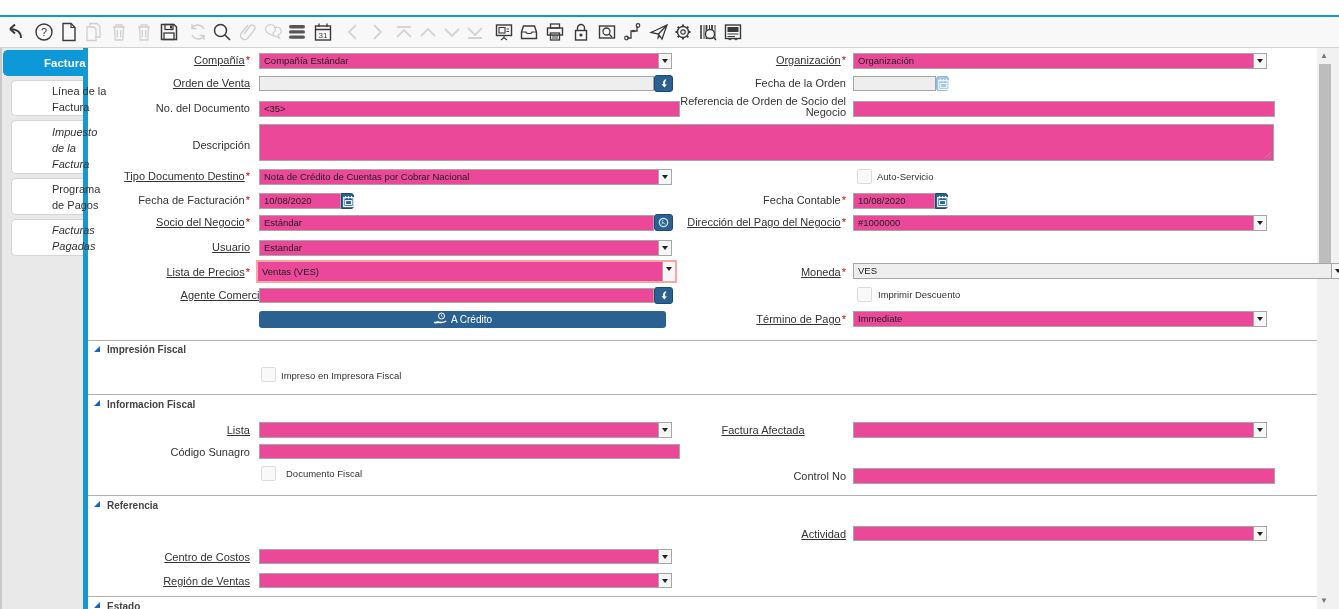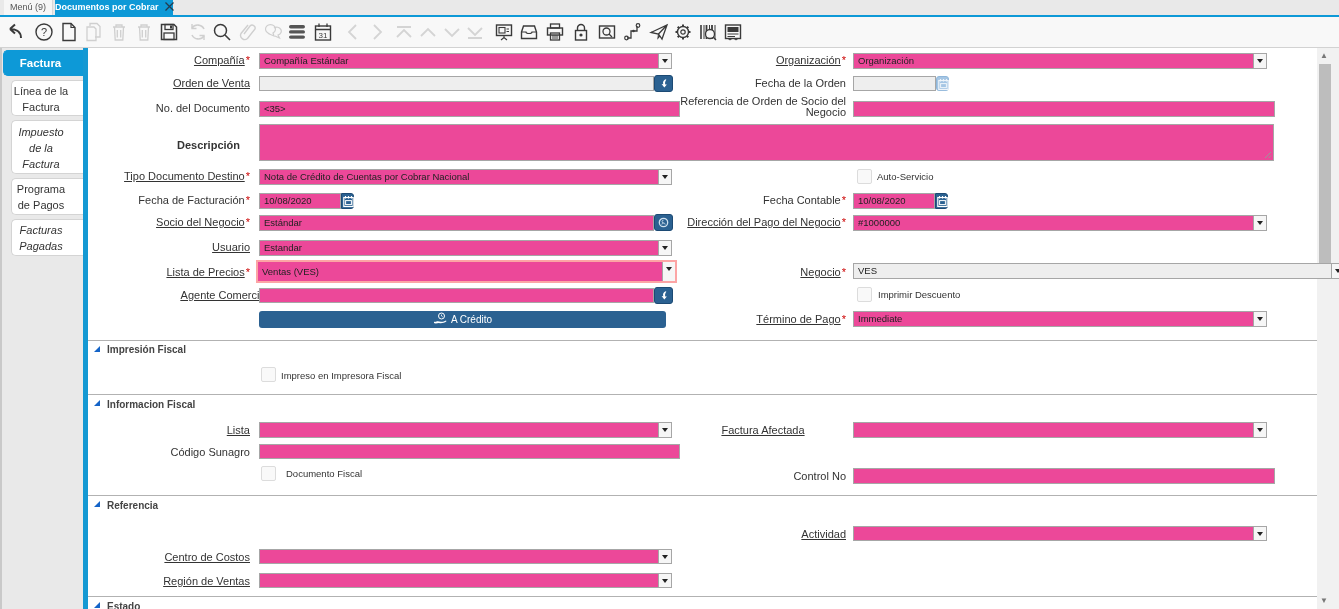--- a/index.html
+++ b/index.html
@@ -23,21 +23,21 @@
 
 #content { position:absolute; left:0; top:48px; width:1339px; height:561px; background:#fff; }
 #sidebg { position:absolute; left:0; top:0; width:83px; height:561px; background:#e9e9e9; border-left:2px solid #c9c9c9; }
 #bluestrip { position:absolute; left:83px; top:0; width:5px; height:561px; background:#1499d3; }
 #scroll { position:absolute; left:1317px; top:0; width:22px; height:561px; background:#f1f1f1; }
 #thumb { position:absolute; left:2px; top:16px; width:12px; height:215px; background:#bdbdbd; }
 .sarrow { position:absolute; left:3px; width:10px; height:8px; font-size:8px; color:#777; }
 
 
 .stab { position:absolute; background:#fff; border:1px solid #d4d4d4; border-right:none;
-  border-radius:5px 0 0 5px; text-align:center; font-size:11px; color:#333; padding-right:13px; white-space:nowrap; }
+  border-radius:5px 0 0 5px; text-align:left; font-size:11px; color:#333; padding-right:13px; white-space:nowrap;padding-left:40px; }
 .stab.active { background:#0d99d7; color:#fff; border-color:#0d99d7; }
 .stab.it { font-style:italic; }
 
 
 .lbl { position:absolute; font-size:11px; color:#333; text-align:right; white-space:nowrap; }
 .lbl.u span { text-decoration:underline; }
 .req:after { content:"*"; color:#cc0000; text-decoration:none; display:inline-block; margin-left:1px; }
 .box { position:absolute; border:1px solid #a6a6a6; background:#ec4899; font-size:9.5px; color:#222;
   line-height:14px; padding:0 0 0 4px; white-space:nowrap; overflow:hidden;}
 .box.dis { background:#eeeeee; }
@@ -48,26 +48,20 @@
 .bluebtn { position:absolute; background:#2b6191; border-radius:3px; border:1px solid #1c4a74; }
 .sep { position:absolute; left:88px; width:1229px; height:1px; background:#b2b2b2; }
 .tri { position:absolute; width:0; height:0; border-left:6px solid transparent; border-bottom:6px solid #1464c8; }
 .hdr { position:absolute; font-size:10px; font-weight:bold; color:#444; }
 .chk { position:absolute; width:15px; height:15px; background:#f9f9f9; border:1px solid #dcdcdc; border-radius:2px; }
 .clbl { position:absolute; font-size:9.5px; color:#333; white-space:nowrap; }
 </style>
 </head>
 <body>
 <div id="page">
-  <div id="tabbar">
-    <div class="ttab" id="tmenu">Menú (9)</div>
-    <div class="ttab" id="tdoc">Documentos por Cobrar <svg width="9" height="9" viewBox="0 0 9 9" style="margin-left:4px;vertical-align:-1px;">
-          <path d="M0.5 0.5 L8.5 8.5 M8.5 0.5 L0.5 8.5" stroke="#243b4e" stroke-width="1.3"></path>
-        </svg></div>
-  </div>
   <div id="tabline"></div>
   <div id="toolbar">
 
     <div class="ic" style="left:5px;"><svg viewBox="0 0 20 20">
           <path d="M16 16 C16 9 10 7 5 7 M5 7 L10 2.5 M5 7 L10 11.5" fill="none" stroke="#3a3a3a" stroke-width="2"></path>
         </svg></div>
 
     <div class="ic" style="left:34px;"><svg viewBox="0 0 20 20">
           <circle cx="10" cy="10" r="8" fill="none" stroke="#3a3a3a" stroke-width="1.4"></circle>
           <text x="10" y="14" font-size="11" text-anchor="middle" fill="#3a3a3a" font-family="Liberation Sans">?</text>
@@ -258,21 +252,21 @@
           <path d="M2.5 1 V3.5 M5.5 1 V3.5 M8.5 1 V3.5" stroke="#eef4fa" stroke-width="1"></path>
           <rect x="2.6" y="5.6" width="5.8" height="4" fill="none" stroke="#eef4fa" stroke-width="1"></rect>
         </svg>
       </div>
 
     <div class="lbl" style="left:90px;top:102px;width:160px;">No. del Documento</div>
     <div class="box" style="left:259px;top:101px;width:421px;height:16px;">&lt;35&gt;</div>
     <div class="lbl" style="left:676px;top:96px;width:170px;white-space:normal;line-height:11px;">Referencia de Orden de Socio del Negocio</div>
     <div class="box" style="left:853px;top:101px;width:422px;height:16px;"></div>
 
-    <div class="lbl" style="left:80px;top:139px;width:160px;font-weight:bold;">Descripción</div>
+    <div class="lbl" style="left:90px;top:139px;width:160px;">Descripción</div>
     <div class="box" style="left:259px;top:124px;width:1015px;height:37px;">
         <svg width="8" height="8" viewBox="0 0 8 8" style="position:absolute;right:1px;bottom:1px;">
           <path d="M7 1 L1 7 M7 4.5 L4.5 7" stroke="#999" stroke-width="1"></path>
         </svg>
       </div>
 
     <div class="lbl u req" style="left:90px;top:170px;width:160px;"><span>Tipo Documento Destino</span></div>
     <div class="box" style="left:259px;top:169px;width:413px;height:16px;">Nota de Crédito de Cuentas por Cobrar Nacional<span class="arrowbtn"></span></div>
     <div class="chk" style="left:857px;top:169px;"></div>
     <div class="clbl" style="left:877px;top:171px;">Auto-Servicio</div>
@@ -305,21 +299,21 @@
         </svg>
       </div>
     <div class="lbl u req" style="left:676px;top:216px;width:170px;"><span>Dirección del Pago del Negocio</span></div>
     <div class="box" style="left:853px;top:215px;width:414px;height:16px;">#1000000<span class="arrowbtn"></span></div>
 
     <div class="lbl u" style="left:90px;top:241px;width:160px;"><span>Usuario</span></div>
     <div class="box" style="left:259px;top:240px;width:413px;height:16px;">Estandar<span class="arrowbtn"></span></div>
 
     <div class="lbl u req" style="left:90px;top:266px;width:160px;"><span>Lista de Precios</span></div>
     <div class="box" style="left:256px;top:260px;width:421px;height:23px;border:2px solid #fca5a5;line-height:19px;">Ventas (VES)<span class="arrowbtn"></span></div>
-    <div class="lbl u req" style="left:680px;top:266px;width:166px;"><span>Negocio</span></div>
+    <div class="lbl u req" style="left:680px;top:266px;width:166px;"><span>Moneda</span></div>
     <div class="box dis" style="left:853px;top:263px;width:492px;height:16px;">VES<span class="arrowbtn"></span></div>
 
     <div class="lbl u" style="left:108px;top:289px;width:160px;text-decoration:underline;"><span>Agente Comercial</span></div>
     <div class="box" style="left:259px;top:288px;width:395px;height:15px;"></div>
     <div class="bluebtn" style="left:654px;top:287px;width:19px;height:17px;">
         <svg width="17" height="15" viewBox="0 0 17 15" style="position:absolute;left:0;top:0;">
           <path d="M10.5 3.2 C8.2 4.2 7.6 6.4 8.3 8.2 L6.6 8.0 L9.3 11.6 L11.9 8.6 L10.3 8.5 C9.7 6.8 10.2 5 11.4 3.8 Z" fill="#fff"></path>
         </svg>
       </div>
     <div class="chk" style="left:857px;top:287px;"></div>

